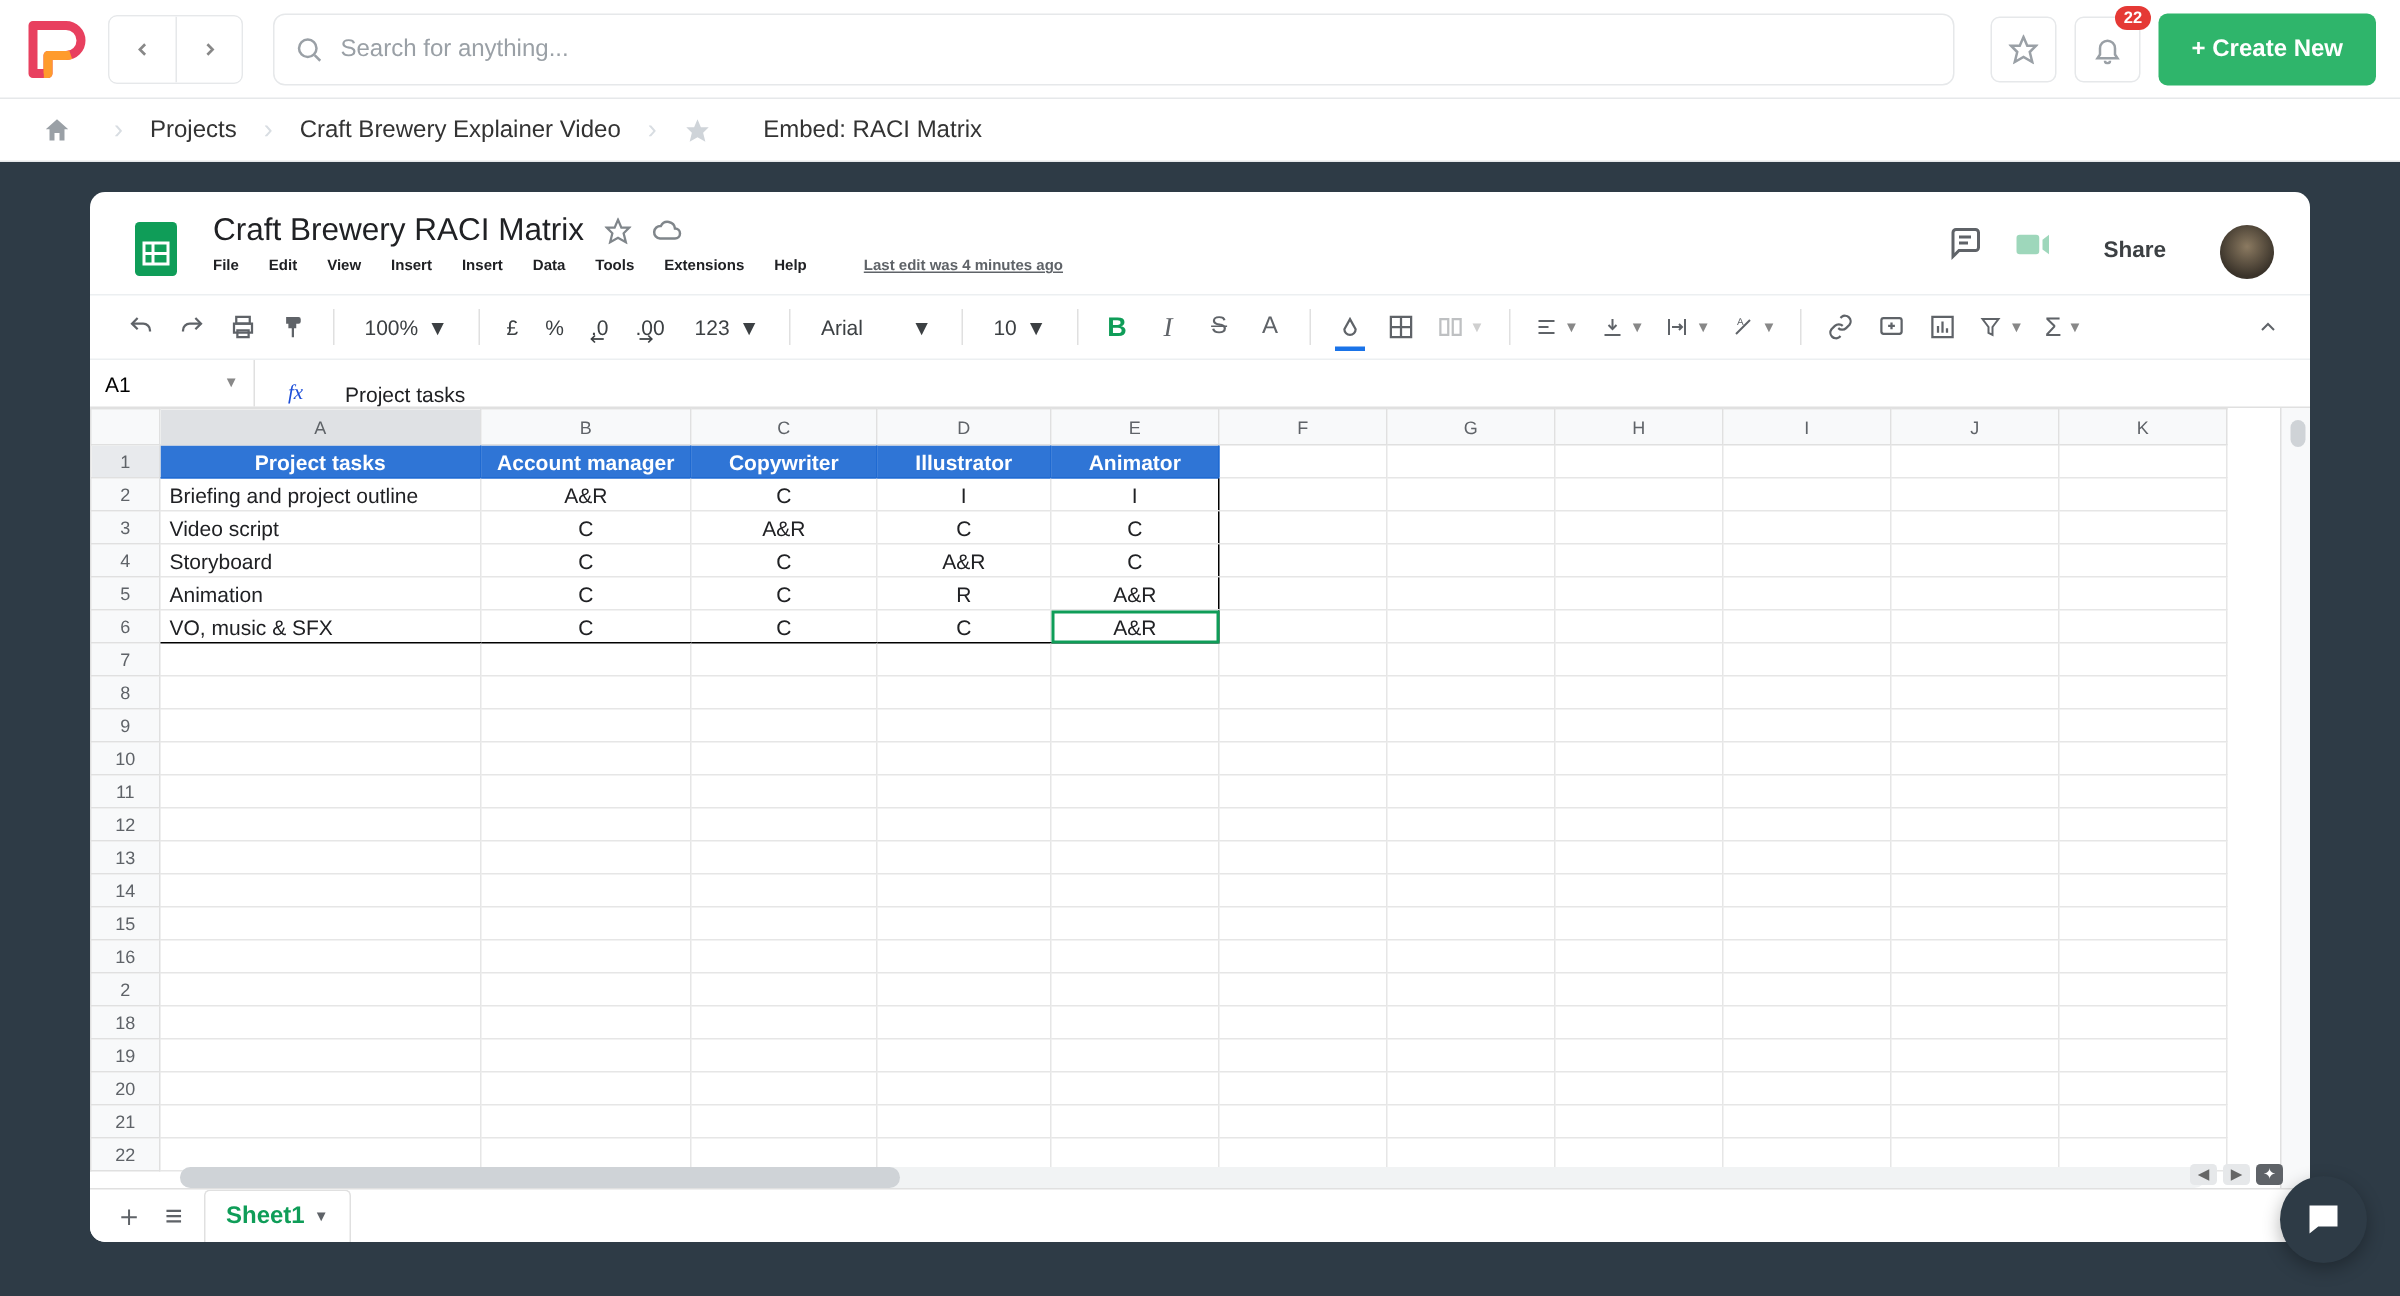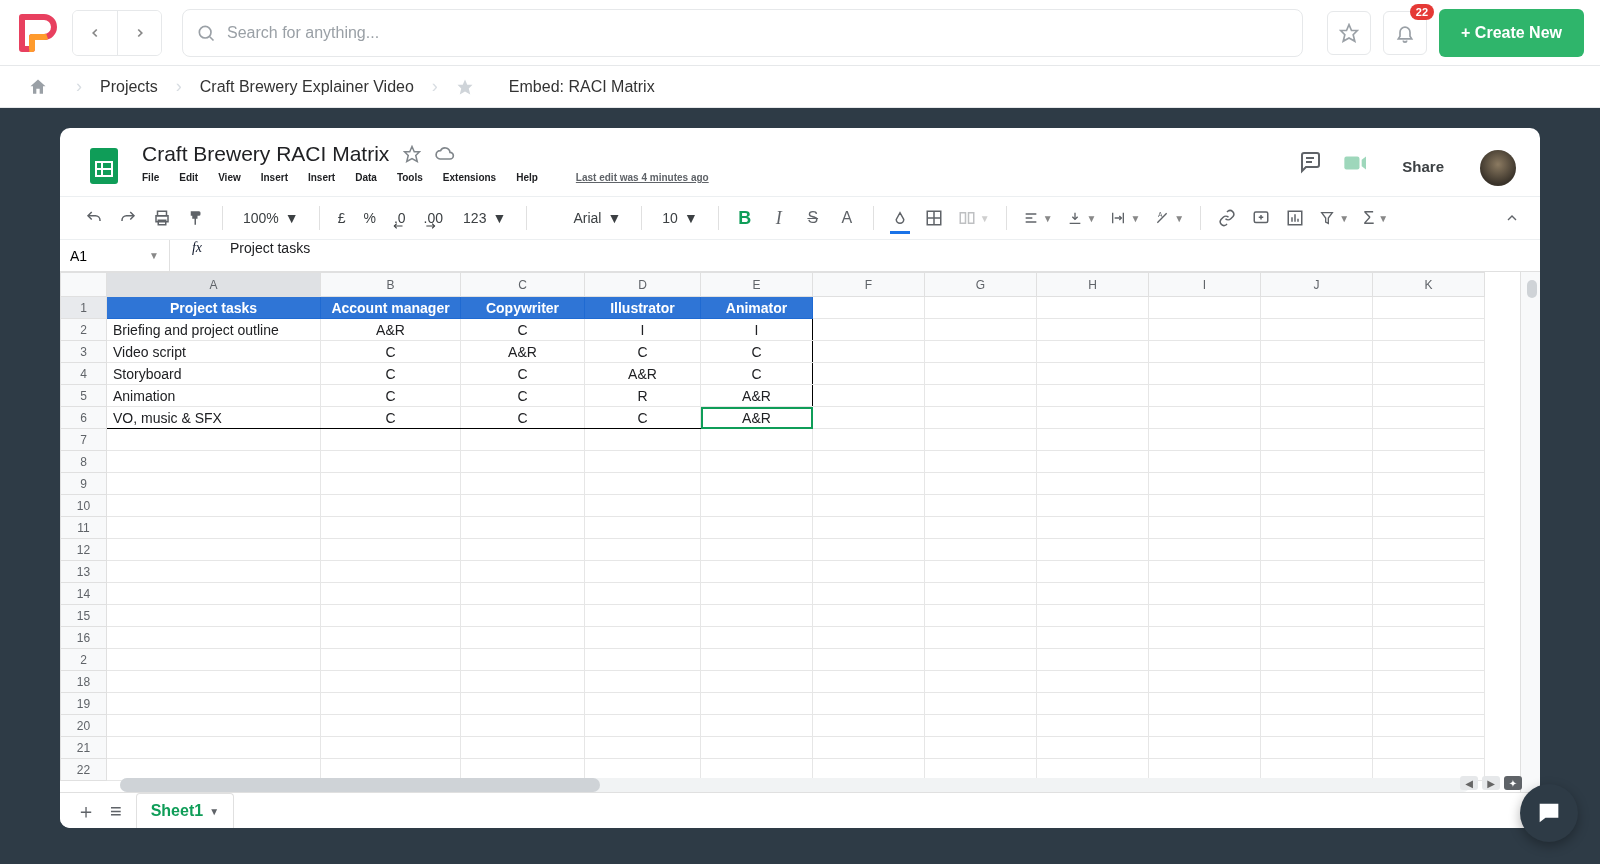--- a/index.html
+++ b/index.html
@@ -55,24 +55,24 @@
 .tool-combo { display:flex; align-items:center; gap:6px; padding:0 8px; cursor:pointer; }
 .vsep { width:1px; height:24px; background:#e0e0e0; margin:0 6px; }
 .tool .caret{ font-size:10px; color:#888; margin-left:4px;}
 .tool.wide{ width:auto; padding:0 4px;}
 .tool .underline-bar{ position:absolute; width:20px; height:3px; background:#1a73e8; bottom:-2px;}
 .tool.rel{position:relative;}
 .sh-tools-spacer{flex:1;}
 .collapse-tool{cursor:pointer;color:#5f6368;}
 
 
-.sh-fxrow { height:32px; border-bottom:1px solid #e0e0e0; display:flex; align-items:flex-start; font-size:14px; }
+.sh-fxrow { height:32px; border-bottom:1px solid #e0e0e0; display:flex; align-items:flex-end; font-size:14px; }
 .namebox { width:110px; padding:0 10px; display:flex; align-items:center; justify-content:space-between; border-right:1px solid #e0e0e0; cursor:pointer; height:100%;}
 .namebox .caret{font-size:10px;color:#888;}
-.fx-icon { width:54px; text-align:center; color:#0f172a; font-style:italic; font-family:serif;}
+.fx-icon { width:54px; text-align:center; color:#1d4ed8; font-style:italic; font-family:serif;}
 .fx-val { padding-left:6px; color:#202124; }
 
 
 .grid-wrap { position:relative; overflow:hidden; height:530px; }
 table.grid { border-collapse:collapse; table-layout:fixed; font-size:14px; color:#202124; }
 .grid th.colh, .grid th.rowh { background:#f8f9fa; font-weight:normal; color:#5f6368; position:sticky; }
 .grid th.corner { width:46px; background:#f8f9fa; border:1px solid #e0e0e0; }
 .grid th.colh { height:24px; border:1px solid #e0e0e0; font-size:12px; }
 .grid th.rowh { width:46px; border:1px solid #e0e0e0; font-size:12px; text-align:center; height:22px;}
 .grid td { border:1px solid #e6e6e6; height:22px; padding:0 6px; white-space:nowrap; }
@@ -276,21 +276,21 @@
           </svg></span>
       <span class="tool-txt" style="position:relative"><span>.00</span><svg style="position:absolute;left:6px;bottom:-4px" width="14" height="8" viewBox="0 0 24 12" fill="none" stroke="currentColor" stroke-width="2">
             <line x1="4" y1="6" x2="18" y2="6"></line>
             <polyline points="14 2 18 6 14 10"></polyline>
           </svg></span>
       <span class="tool-combo">
           <span>123</span>
           <span class="caret">▼</span>
         </span>
       <div class="vsep"></div>
-      <span class="tool-combo" style="min-width:90px;justify-content:flex-end">
+      <span class="tool-combo" style="min-width:90px;justify-content:space-between">
           <span>Arial</span>
           <span class="caret">▼</span>
         </span>
       <div class="vsep"></div>
       <span class="tool-combo" style="min-width:50px;justify-content:space-between">
           <span>10</span>
           <span class="caret">▼</span>
         </span>
       <div class="vsep"></div>
       <span class="tool green">B</span>

